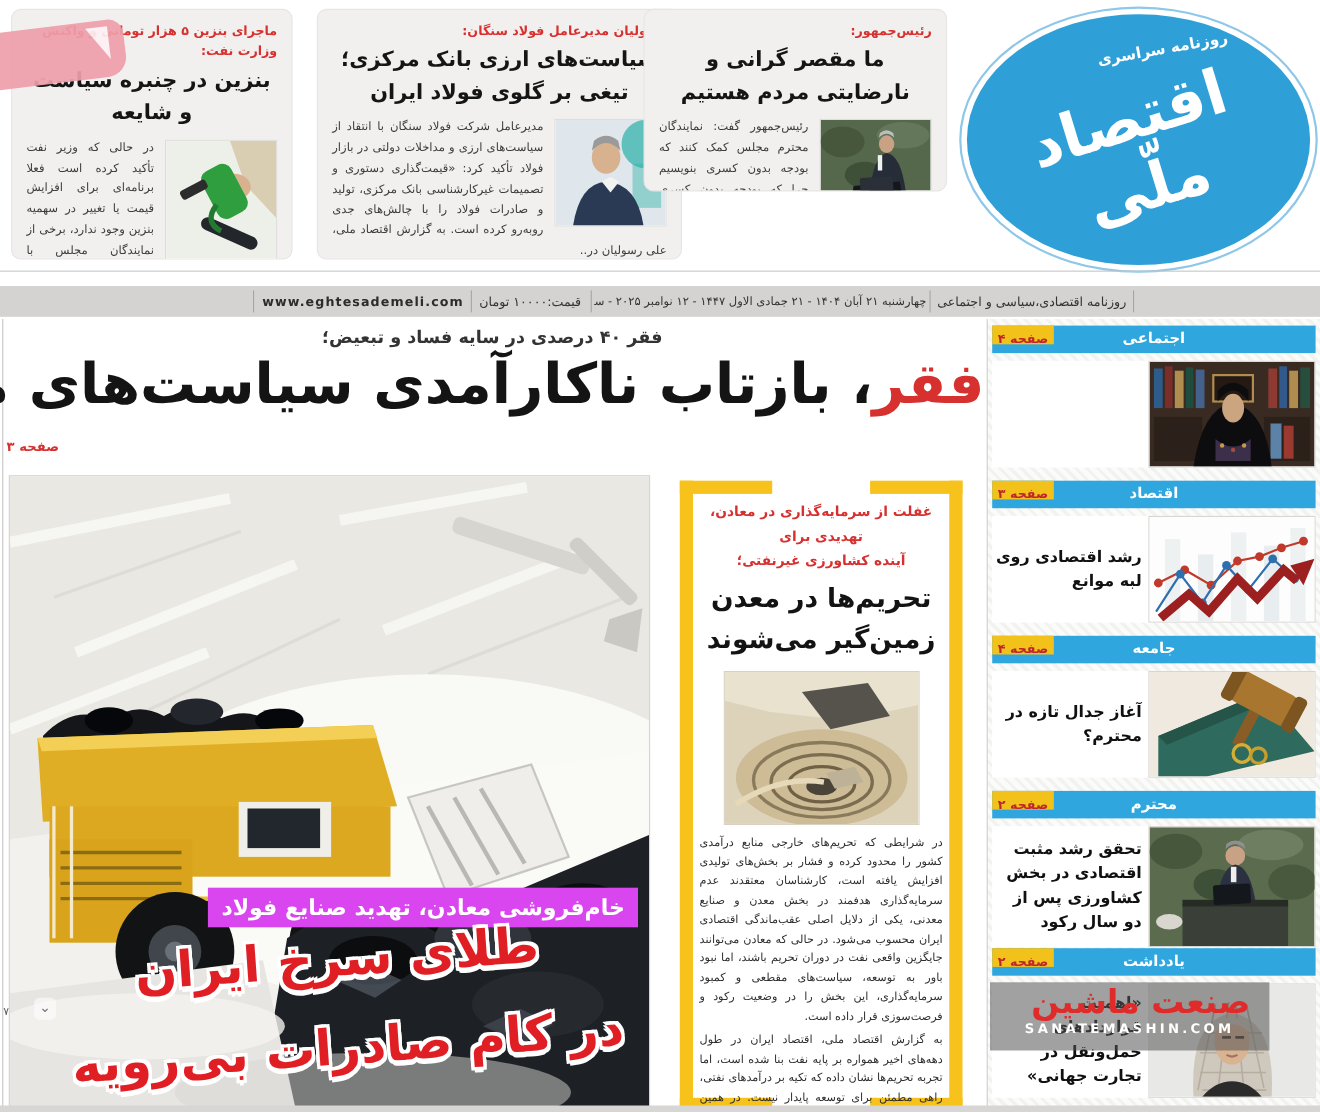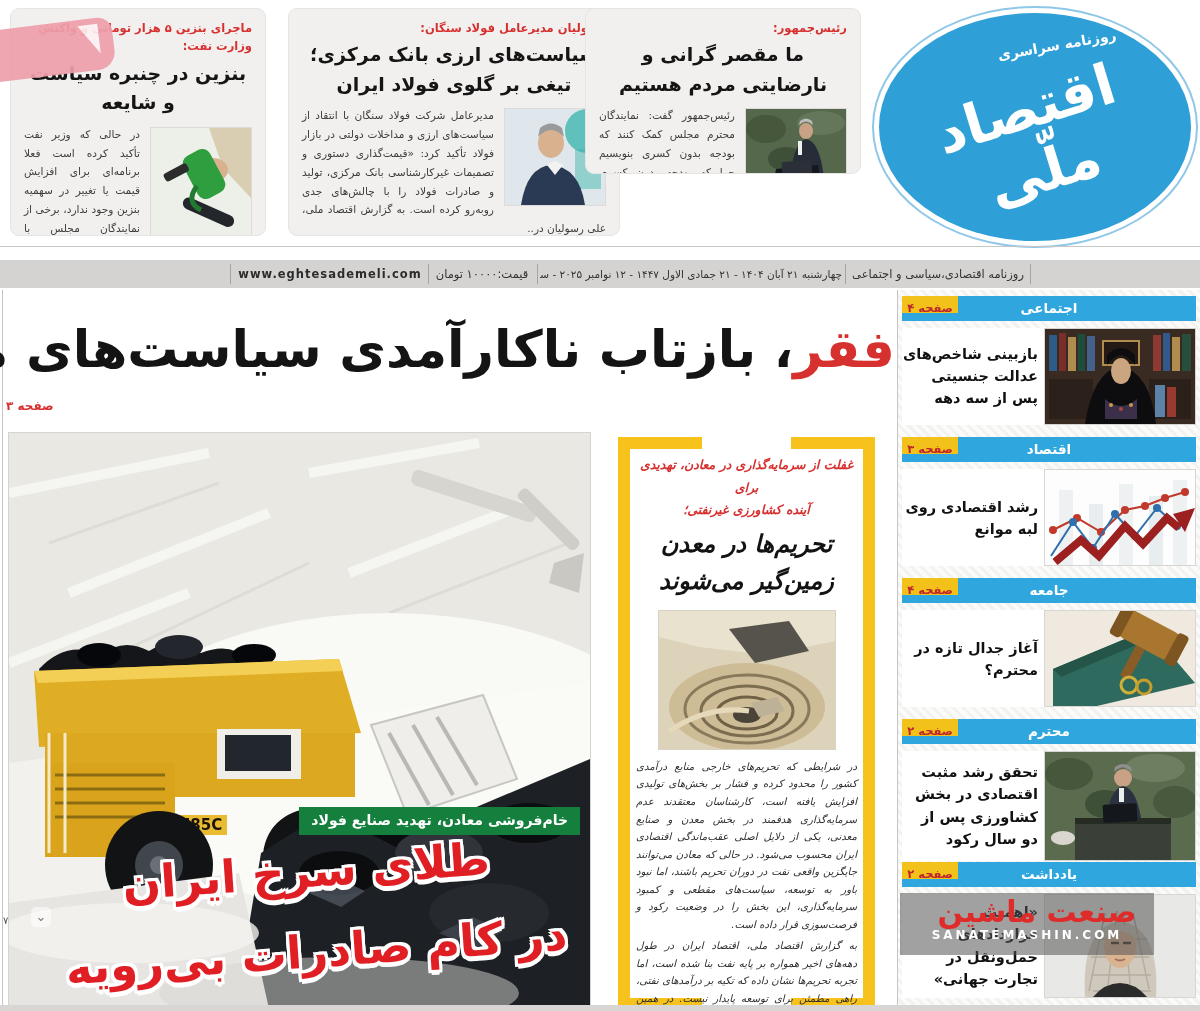--- a/index.html
+++ b/index.html
@@ -30,30 +30,30 @@
   .infobar .seg{position:absolute;top:0;height:28px;line-height:28px;text-align:center;white-space:nowrap;overflow:hidden;}
   .infobar .divider{position:absolute;top:4px;height:20px;width:1px;background:#a7a5a4;}
   .www{font-weight:bold;letter-spacing:1px;color:#2c2c2c;}
   
   .lead-kicker{font-size:16px;font-weight:bold;color:#333;text-align:center;}
   .lead-headline{font-size:51px;font-weight:bold;color:#141414;text-align:center;letter-spacing:-1px;white-space:nowrap;}
   .lead-accent{color:#d6302f;}
   .lead-page{color:#d6302f;font-size:12px;font-weight:bold;}
   
   .main-photo{border:1px solid #d5d4d2;background:#f2f1ee;overflow:hidden;}
-  .photo-badge{background:#15803d;color:#fff;font-weight:bold;font-size:14px;padding:4px 12px;
+  .photo-badge{background:#d946ef;color:#fff;font-weight:bold;font-size:20px;padding:4px 12px;
                line-height:1.4;white-space:nowrap;}
   .photo-head{color:#e01f25;font-weight:bold;font-size:45px;white-space:nowrap;transform:rotate(-4deg);
       text-shadow:-3px -3px 0 #fff,3px -3px 0 #fff,-3px 3px 0 #fff,3px 3px 0 #fff,
                   -3px 0 0 #fff,3px 0 0 #fff,0 -3px 0 #fff,0 3px 0 #fff,0 5px 0 #fff;}
   .chev-btn{width:20px;height:20px;border-radius:5px;background:rgba(255,255,255,.55);
             color:#777;font-size:13px;line-height:20px;text-align:center;}
   
   .yellow-bar{background:#f6c21b;position:absolute;}
-  .cs-content{position:absolute;inset:0;padding:17px 36px 10px;box-sizing:border-box;overflow:hidden;font-style:italic;}
+  .cs-content{position:absolute;inset:0;padding:17px 36px 10px;box-sizing:border-box;overflow:hidden;}
   .cs-kicker{color:#d6302f;font-weight:bold;font-size:12.5px;text-align:center;line-height:1.8;}
   .cs-headline{color:#131313;font-weight:bold;font-size:24px;text-align:center;line-height:1.55;margin-top:4px;}
   .cs-img{display:block;margin:10px auto 8px;border:1px solid #d8d2c2;}
   .cs-body{font-size:10.2px;line-height:1.72;color:#2e2e2e;text-align:justify;margin:0 0 4px;}
   
   .sidebar-bg{background:repeating-linear-gradient(45deg,#f2f2f1 0 3px,#fbfbfa 3px 7px);}
   .side-sec{position:absolute;left:902px;width:294px;}
   .sec-header{position:relative;height:25px;background:#2fa7de;}
   .sec-cat{position:absolute;inset:0;color:#fff;font-weight:bold;font-size:13.5px;line-height:25px;text-align:center;}
   .sec-pagebox{position:absolute;left:0;top:0;width:56px;height:17px;background:#f2c21a;color:#c0272d;
@@ -153,20 +153,21 @@
     <div class="divider" style="left:230px;"></div>
     <div class="divider" style="left:428px;"></div>
     <div class="divider" style="left:537px;"></div>
     <div class="divider" style="left:845px;"></div>
     <div class="divider" style="left:1030px;"></div>
   </div>
 
   <div class="abs vline" style="left:2px;top:290px;height:721px;"></div>
   <div class="abs edge-num" style="left:3px;top:915px;">۷</div>
 
+  <div class="abs lead-kicker rtl" style="left:0;top:297px;width:895px;">فقر ۴۰ درصدی در سایه فساد و تبعیض؛</div>
   <div class="abs lead-headline rtl" style="left:0;top:320px;width:895px;"><span class="lead-accent">فقر</span><span>، بازتاب ناکارآمدی سیاست‌های مالی</span></div>
   <div class="abs lead-page rtl" style="left:6px;top:399px;">صفحه ۳</div>
 
   <div class="abs main-photo" style="left:8px;top:432px;width:581px;height:576px;">
     <svg width="581" height="576" viewBox="0 0 581 576" style="position:absolute;inset:0;">
       <rect width="581" height="576" fill="#f2f1ee"></rect>
       <polygon points="0,0 581,0 581,250 0,330" fill="#e9e8e3"></polygon>
       <path d="M0,60 L200,20 M60,160 L260,80 M0,230 L180,160 M300,40 L470,10 M340,140 L520,70" stroke="#f9f9f6" stroke-width="10" opacity="0.8"></path>
       <path d="M40,110 L210,50 M110,220 L300,130 M380,180 L560,110" stroke="#d9d8d2" stroke-width="3" opacity="0.7"></path>
       <rect x="400" y="55" width="130" height="16" rx="6" fill="#d6d5cf" transform="rotate(18 465 63)"></rect>
@@ -277,21 +278,20 @@
           <rect x="58" y="12" width="36" height="24" fill="#241a13" stroke="#b08d4f" stroke-width="2"></rect>
         </g>
         <path d="M40,95 q8,-52 35,-58 q30,6 36,58 Z" fill="#0d0d10"></path>
         <ellipse cx="76" cy="42" rx="10" ry="13" fill="#caa57f"></ellipse>
         <path d="M62,36 q14,-20 28,0 l0,-10 q-14,-14 -28,0 Z" fill="#0d0d10"></path>
         <path d="M60,70 q16,14 32,0 l0,20 l-32,0 Z" fill="#3c2f4a"></path>
         <circle cx="66" cy="76" r="2" fill="#c79a4b"></circle>
           <circle cx="76" cy="80" r="2" fill="#a34a3e"></circle>
           <circle cx="86" cy="76" r="2" fill="#c79a4b"></circle>
       </svg>
-      <div class="sec-headline rtl">بازبینی شاخص‌های عدالت جنسیتی پس از سه دهه</div>
     </div>
   </div>
 
   <div class="side-sec" style="top:437px;z-index:1;">
     <div class="sec-header">
       <div class="sec-pagebox">صفحه ۳</div>
       <div class="sec-cat rtl">اقتصاد</div>
     </div>
     <div class="sec-content">
       <svg class="sec-img" width="150" height="95" viewBox="0 0 150 95">

